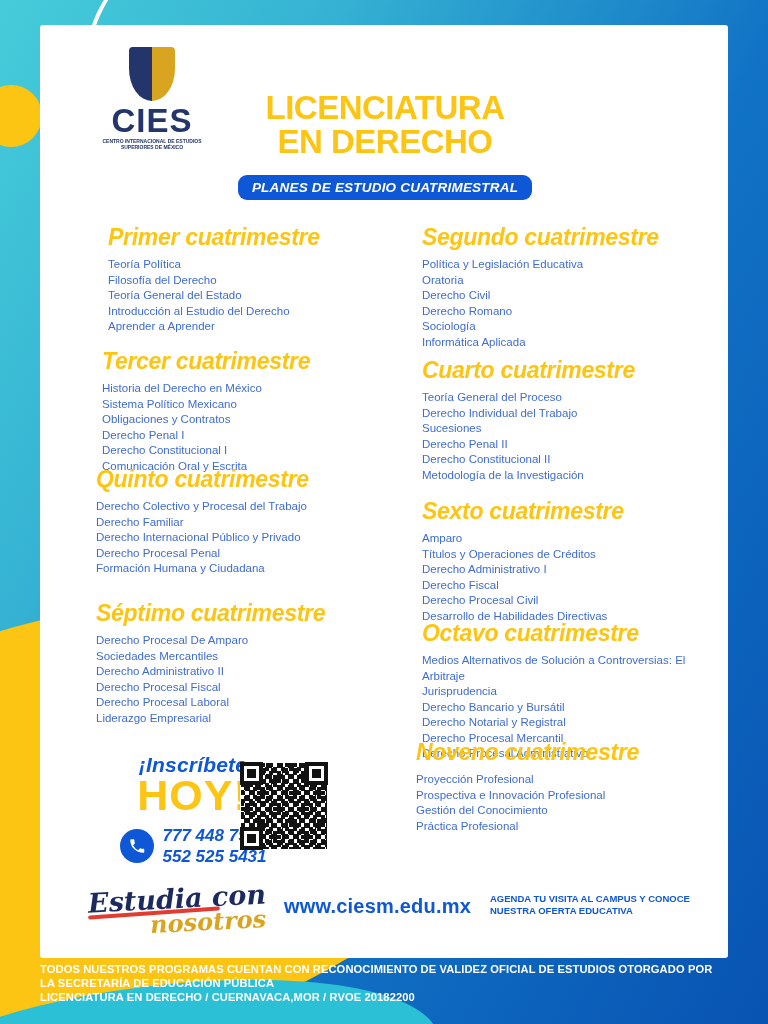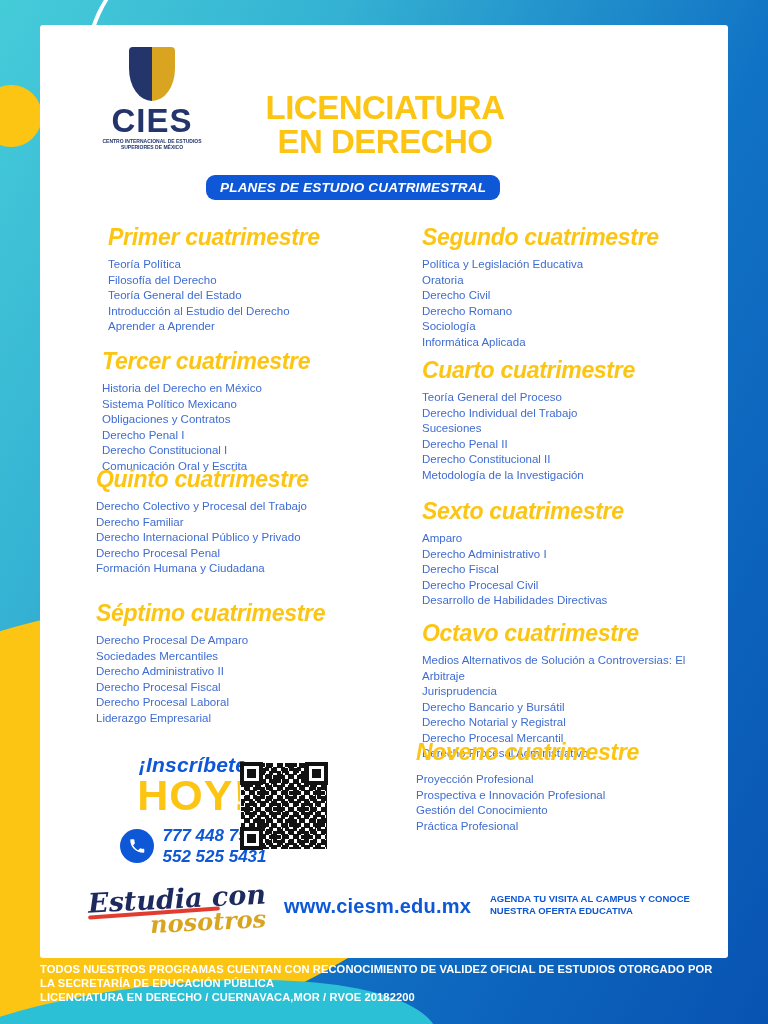--- a/index.html
+++ b/index.html
@@ -20,21 +20,21 @@
   
   .logo{position:absolute;left:52px;top:22px;width:120px;text-align:center;}
   .shield{width:46px;height:54px;margin:0 auto;display:flex;overflow:hidden;border-radius:4px 4px 24px 24px / 4px 4px 34px 34px;}
   .shield .half-l{flex:1;background:var(--navy,#23356b);}
   .shield .half-r{flex:1;background:var(--gold,#d9a520);}
   .logo-name{margin-top:4px;font-size:33px;font-weight:bold;color:var(--navy,#23356b);letter-spacing:1px;line-height:32px;}
   .logo-tag{margin-top:1px;font-size:5px;font-weight:bold;color:var(--navy,#23356b);line-height:6px;}
   
   .title{position:absolute;left:160px;top:66px;width:370px;text-align:center;
     color:var(--yellow,#fdc513);font-weight:800;font-size:33px;line-height:34px;letter-spacing:-0.5px;}
-  .badge{position:absolute;left:166px;top:150px;width:326px;}
+  .badge{position:absolute;left:182px;top:150px;width:326px;text-align:center;}
   .badge span{display:inline-block;background:var(--pill,#0e57d6);color:#fff;font-style:italic;font-weight:bold;
     font-size:13.5px;padding:5px 14px;border-radius:9px;letter-spacing:0.2px;}
   
   .section{position:absolute;width:300px;}
   .section h2{margin:0 0 8px 0;color:var(--yellow,#fdc513);font-style:italic;font-weight:800;font-size:23px;letter-spacing:-0.3px;line-height:24px;}
   .course-line{font-size:11.5px;color:var(--blue,#3f6cd2);line-height:15.5px;font-weight:500;}
   .s-l1{left:62px;top:200px;margin-left:6px;} .s-l2{left:62px;top:324px;} .s-l3{left:56px;top:442px;} .s-l4{left:56px;top:576px;}
   .s-r1{left:382px;top:200px;} .s-r2{left:382px;top:333px;} .s-r3{left:382px;top:474px;} .s-r4{left:382px;top:596px;width:305px;} .s-r5{left:376px;top:715px;}
   
   .enroll{position:absolute;left:58px;top:728px;width:190px;text-align:center;}
@@ -154,20 +154,21 @@
         <div class="course-line">Sucesiones</div>
         <div class="course-line">Derecho Penal II</div>
         <div class="course-line">Derecho Constitucional II</div>
         <div class="course-line">Metodología de la Investigación</div>
       </div>
   </div>
   <div class="section s-r3">
     <h2>Sexto cuatrimestre</h2>
     <div class="courses">
         <div class="course-line">Amparo</div>
+        <div class="course-line">Títulos y Operaciones de Créditos</div>
         <div class="course-line">Derecho Administrativo I</div>
         <div class="course-line">Derecho Fiscal</div>
         <div class="course-line">Derecho Procesal Civil</div>
         <div class="course-line">Desarrollo de Habilidades Directivas</div>
       </div>
   </div>
   <div class="section s-r4">
     <h2>Octavo cuatrimestre</h2>
     <div class="courses">
         <div class="course-line">Medios Alternativos de Solución a Controversias: El Arbitraje</div>

